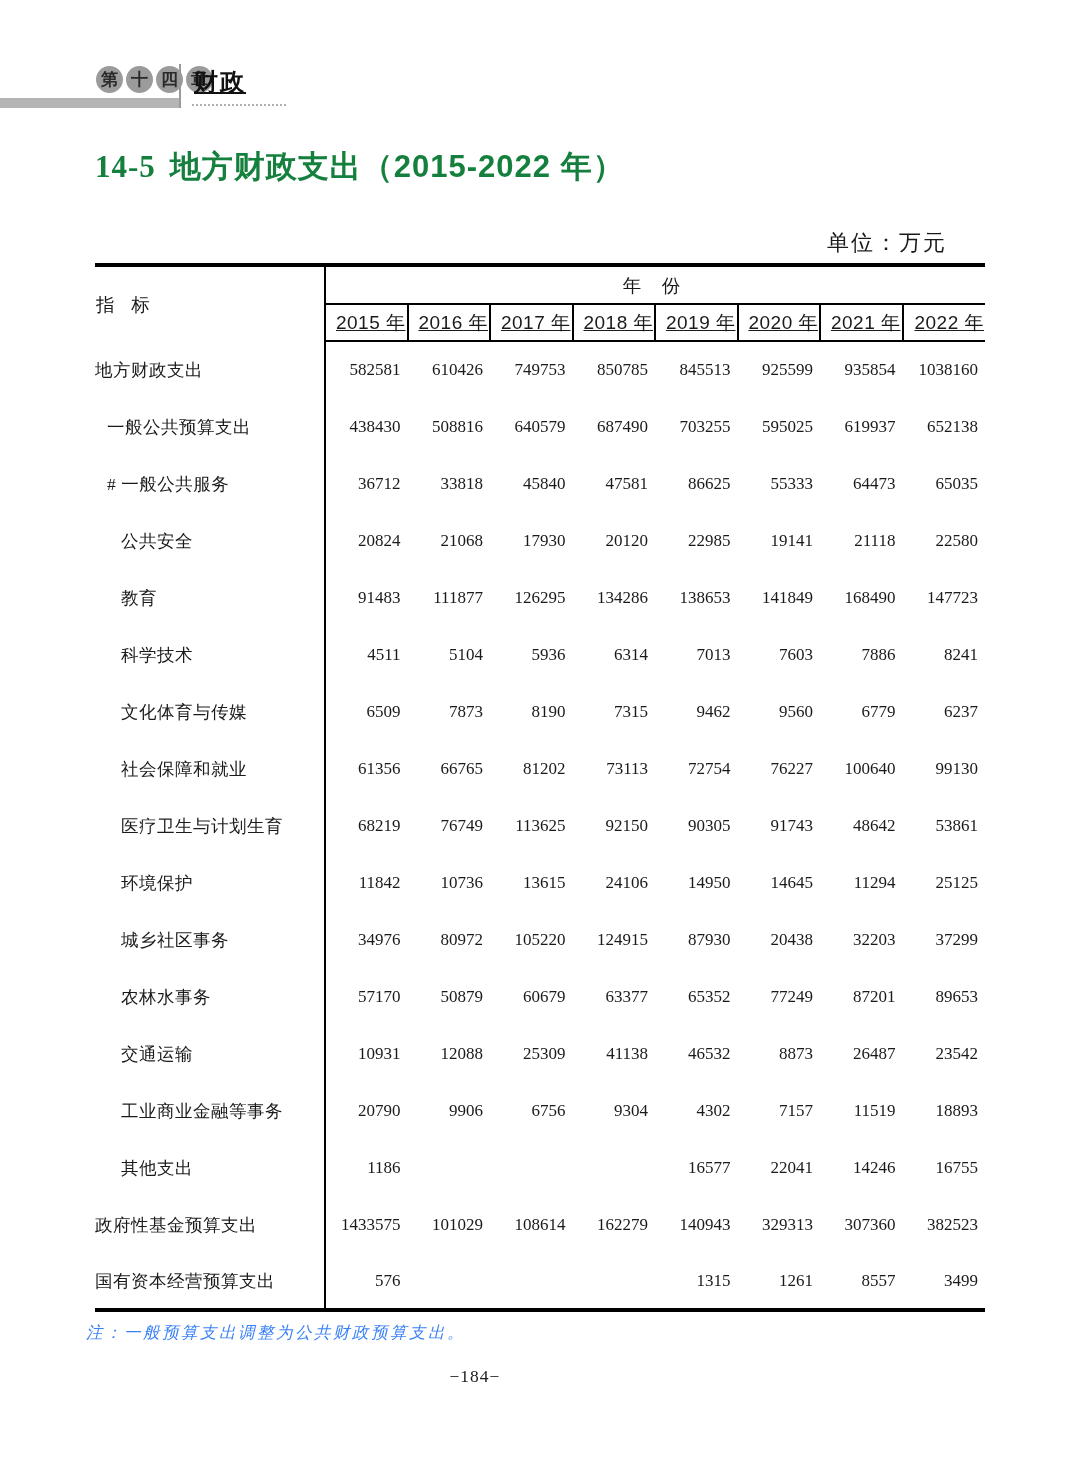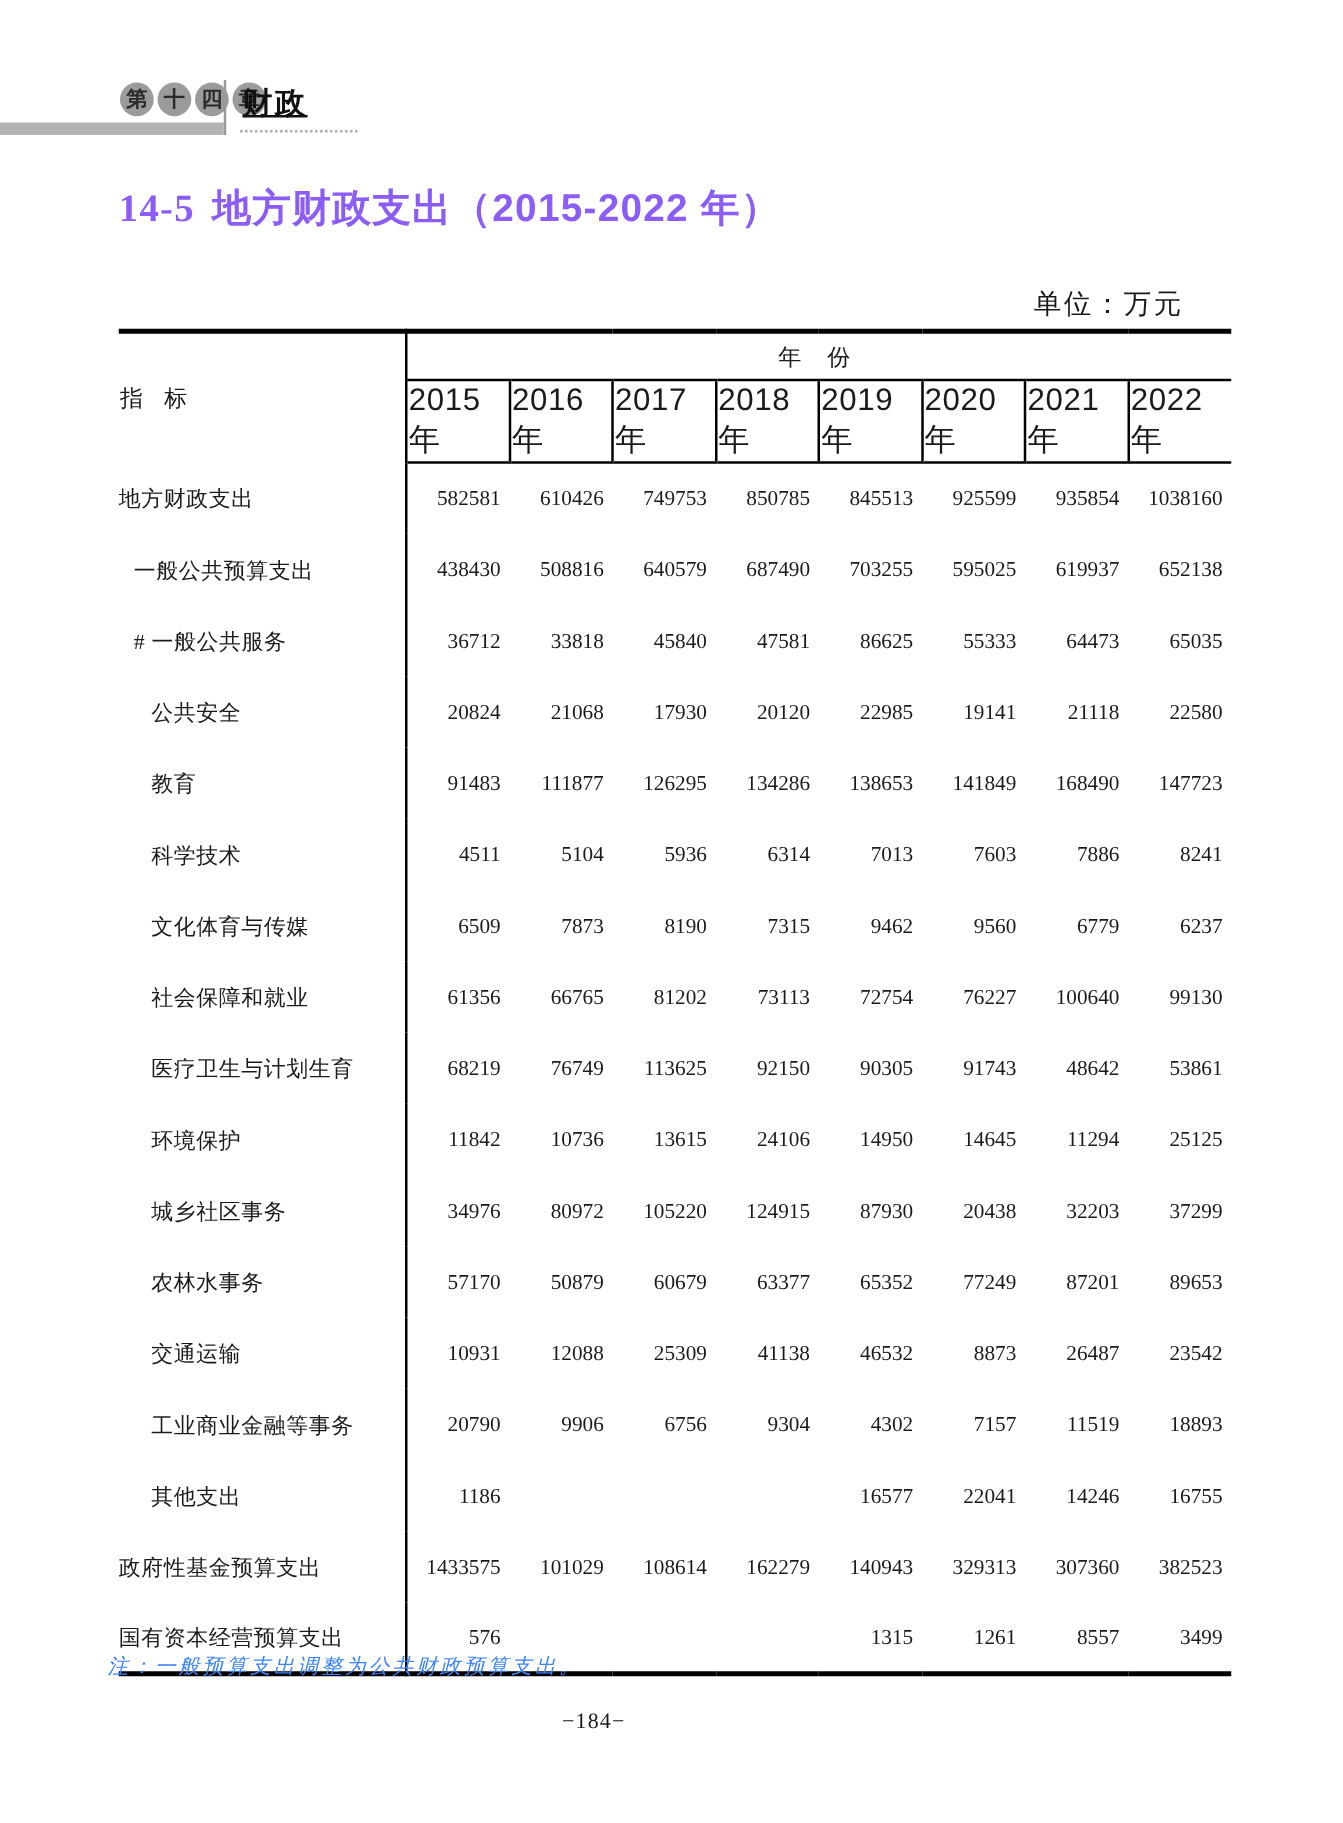--- a/index.html
+++ b/index.html
@@ -20,21 +20,21 @@
   .chapter-divider{position:absolute;left:179px;top:0;width:2px;height:44px;background:#9a9a9a;}
   .chapter-name{
     position:absolute;left:194px;top:2px;
     font-family:"Liberation Sans","DejaVu Sans",sans-serif;
     font-size:24px;font-weight:bold;color:#111;letter-spacing:2px;text-decoration:underline;
   }
   .chapter-underline{position:absolute;left:192px;top:40px;width:94px;border-bottom:2px dotted #b0b0b0;}
   
   .page-title{
     position:absolute;left:95px;top:146px;margin:0;
-    font-size:31px;font-weight:bold;color:#8b5cf6;letter-spacing:1px;white-space:nowrap;
+    font-size:31px;font-weight:bold;color:#15803d;letter-spacing:1px;white-space:nowrap;
   }
   .page-title .title-text{font-family:"Liberation Sans","DejaVu Sans",sans-serif;margin-left:14px;letter-spacing:1px;}
   .unit-label{
     position:absolute;left:95px;top:228px;width:852px;text-align:right;
     font-size:22px;letter-spacing:2px;
   }
   
   table.stat-table{
     position:absolute;left:95px;top:263px;width:890px;
     border-collapse:collapse;table-layout:fixed;
@@ -42,22 +42,22 @@
   }
   col.c-ind{width:230px;}
   .stat-table th{font-weight:normal;font-size:18px;}
   th.indicator-h{
     border-right:2px solid #000;text-align:left;
     letter-spacing:6px;font-size:18.5px;
   }
   th.yeargroup-h{height:34px;text-align:center;letter-spacing:8px;font-size:18.5px;}
   tr.years-row th{
     height:33px;border-top:2px solid #000;border-bottom:2px solid #000;
-    text-align:left;font-family:"Liberation Sans","DejaVu Sans",sans-serif;
-    font-size:25px;letter-spacing:0.5px;
+    text-align:right;font-family:"Liberation Sans","DejaVu Sans",sans-serif;
+    font-size:19px;letter-spacing:0.5px;text-decoration:underline;
   }
   tr.years-row th + th{border-left:2px solid #000;}
   td.ind{
     border-right:2px solid #000;font-size:17.5px;letter-spacing:0.5px;
     text-align:left;vertical-align:middle;
   }
   td.ind.lv0{padding-left:0px;}
   td.ind.lv1{padding-left:12px;}
   td.ind.lv2{padding-left:26px;}
   td.num{

